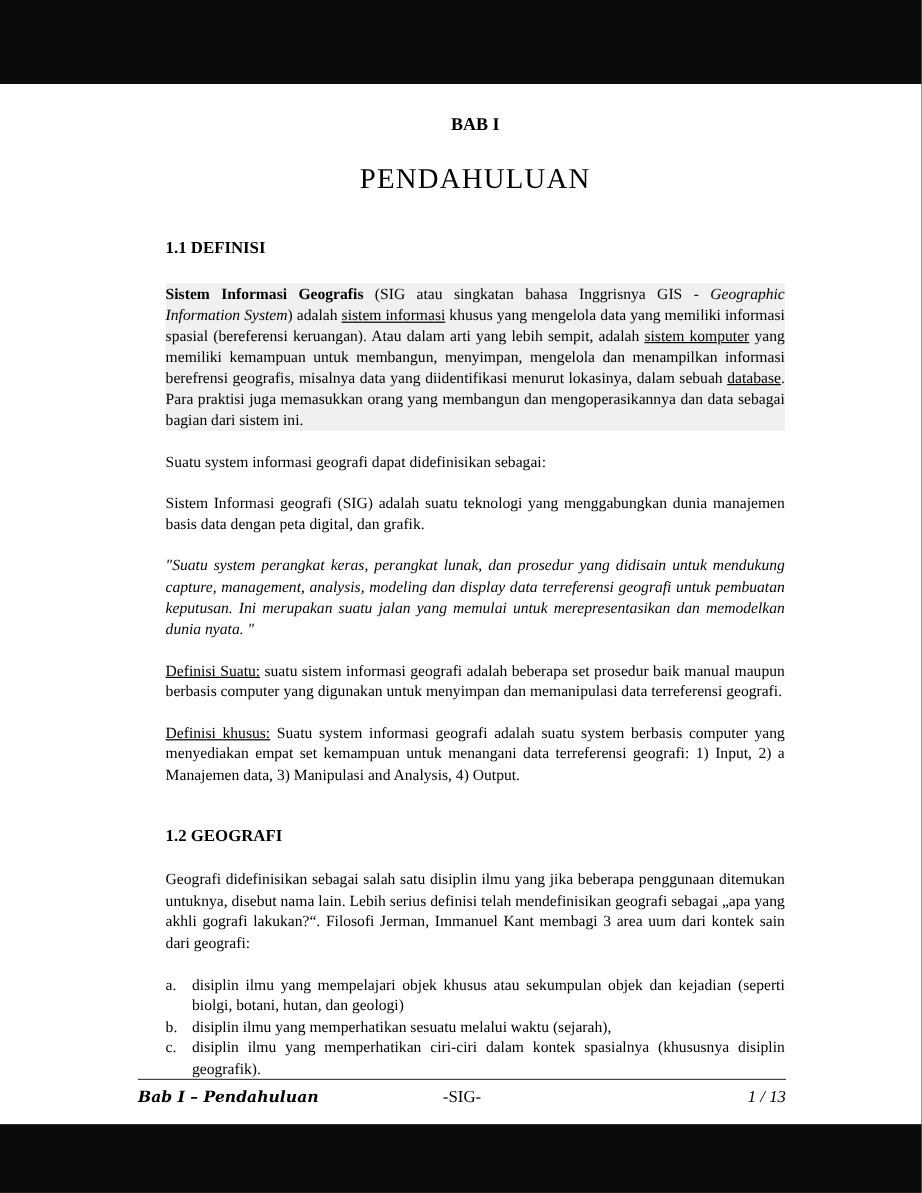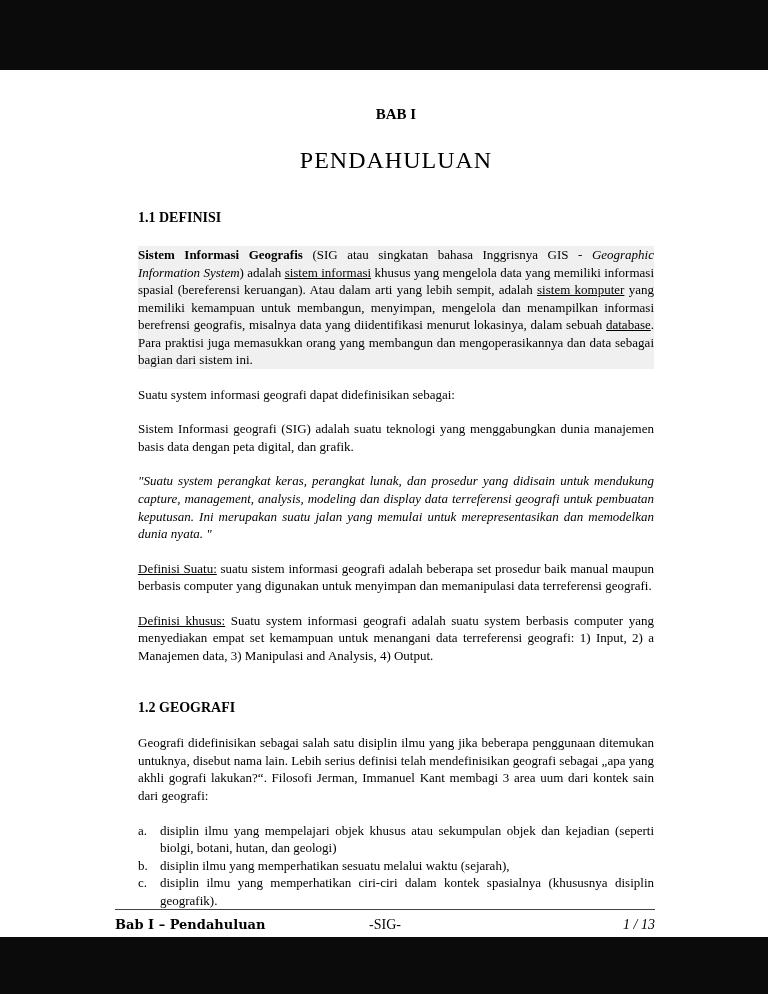--- a/index.html
+++ b/index.html
@@ -18,21 +18,21 @@
     flex-direction: column;
   }
   .bar-top { height: 70px; background: #0b0b0b; }
   .bar-bottom { height: 57px; background: #0b0b0b; }
   .page {
     height: 867px;
     background: #ffffff;
     display: flex;
     flex-direction: column;
     box-sizing: border-box;
-    padding-top: 30px;
+    padding-top: 20px;
   }
   .content {
     flex: 1;
     margin-left: 138px;
     margin-right: 114px;
   }
   .chapter-label {
     text-align: center;
     font-weight: bold;
     font-size: 15px;
@@ -74,20 +74,21 @@
   .footer {
     margin: 0 113px 14px 115px;
     border-top: 1px solid #444;
     padding-top: 7px;
     display: flex;
     align-items: baseline;
     font-size: 13px;
   }
   .footer-left {
     flex: 1;
+    font-style: italic;
     font-weight: bold;
     font-family: "DejaVu Serif", serif;
     font-size: 13px;
   }
   .footer-center {
     flex: 1;
     text-align: center;
     font-size: 14px;
   }
   .footer-right {

